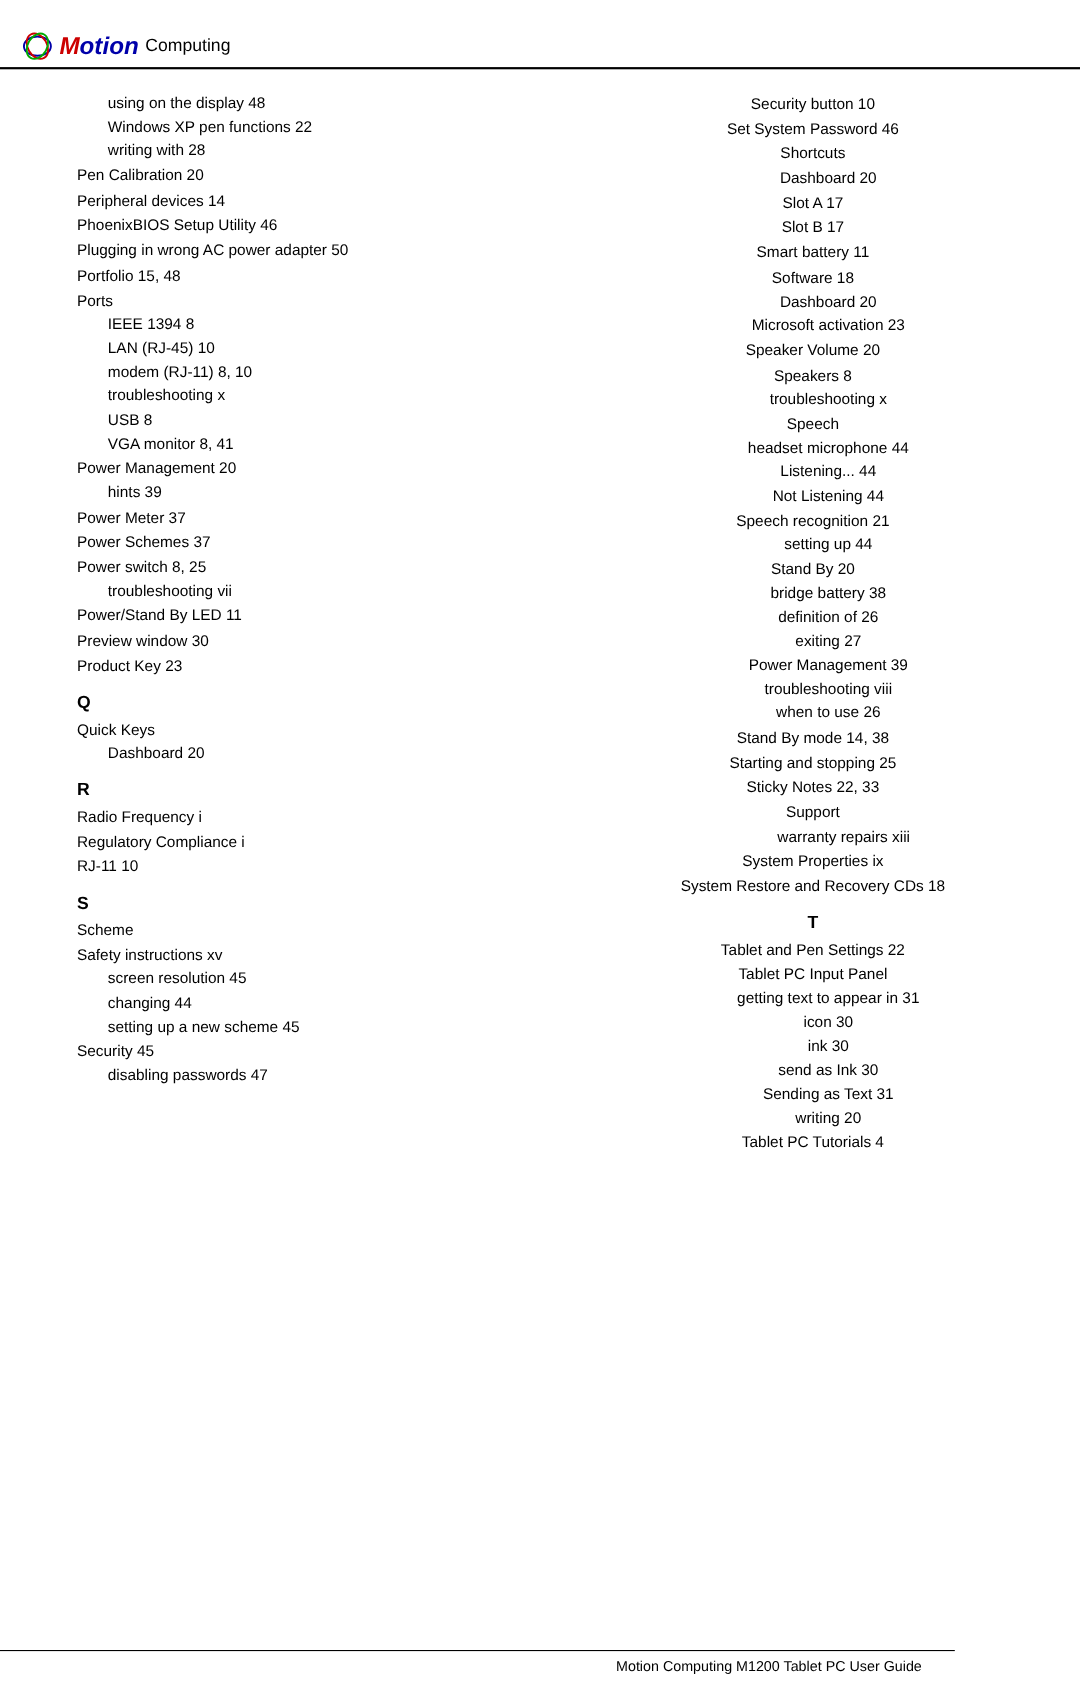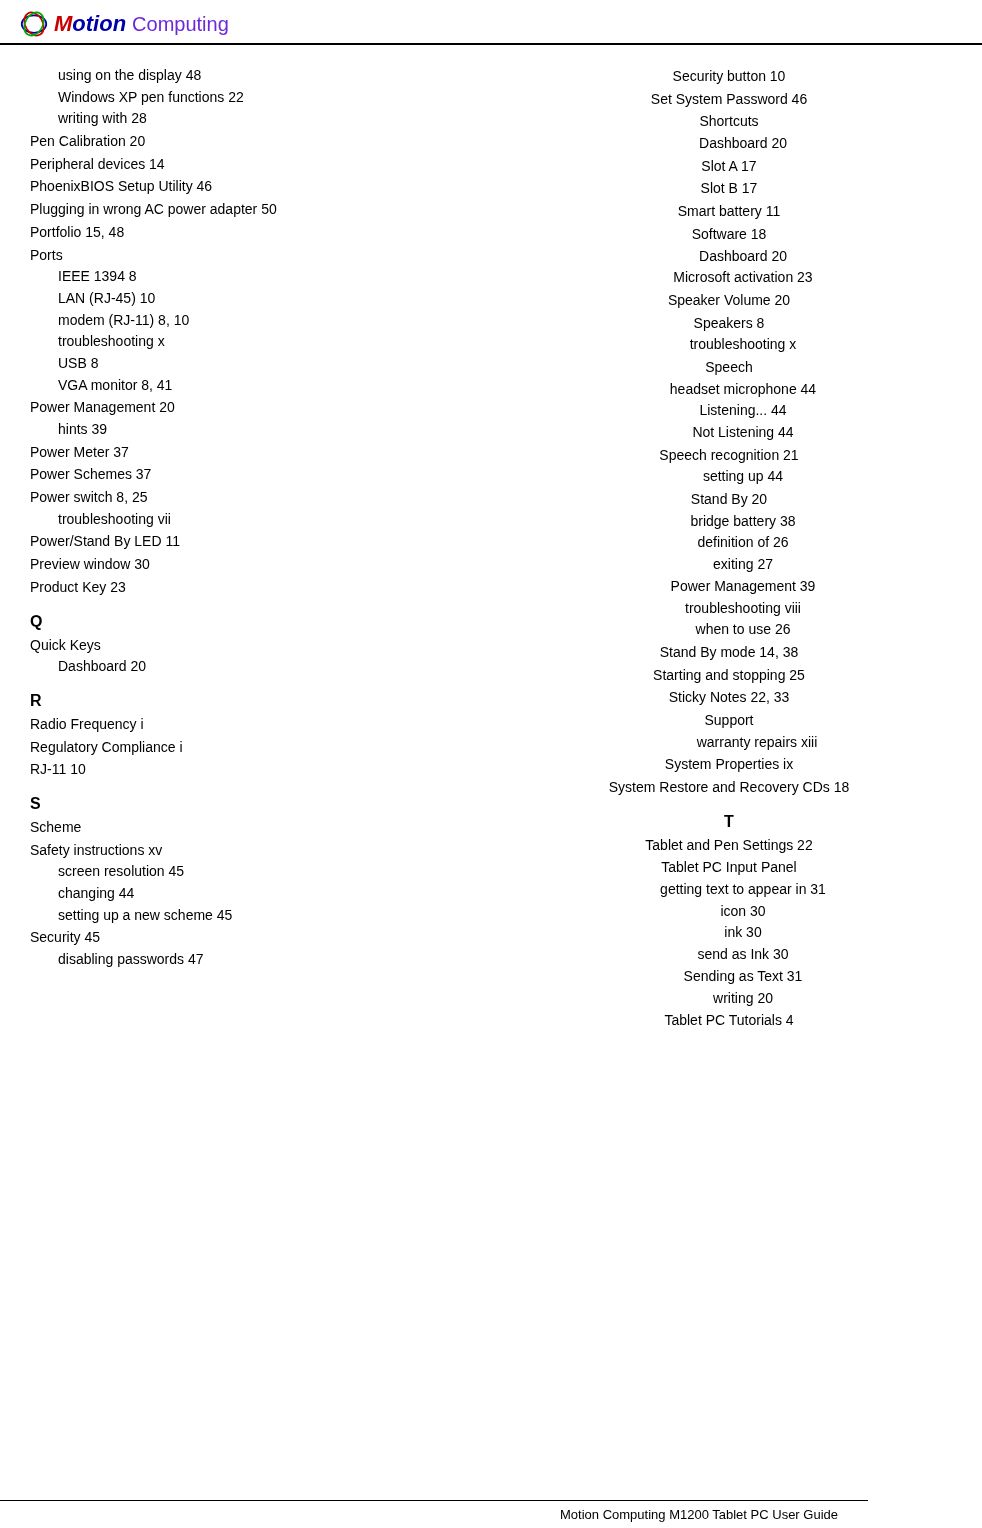--- a/index.html
+++ b/index.html
@@ -5,51 +5,52 @@
     * { margin: 0; padding: 0; box-sizing: border-box; }
     body {
       font-family: Arial, sans-serif;
       font-size: 14px;
       background: #fff;
       color: #000;
       width: 982px;
       min-height: 1528px;
     }
     .header {
-      padding: 10px 20px 5px 20px;
+      padding: 28px 20px 5px 20px;
       border-bottom: 2px solid #000;
       display: flex;
       align-items: center;
     }
     .logo-area {
       display: flex;
       align-items: center;
       gap: 2px;
     }
     .logo-motion {
       font-size: 22px;
       font-style: italic;
       font-weight: bold;
     }
     .logo-motion .m { color: #c00; }
     .logo-motion .otion { color: #00a; }
     .logo-computing {
-      font-size: 20px;
-      color: #6d28d9;
+      font-size: 16px;
+      color: #000000;
       margin-left: 4px;
     }
     .logo-icon {
       width: 28px;
       height: 28px;
       margin-right: 4px;
     }
     .content {
       padding: 20px 30px 60px 30px;
       display: flex;
       gap: 0;
+      margin-left: 40px;
     }
     .col {
       flex: 1;
       padding-right: 20px;
     }
     .col-right {
       flex: 1;
       padding-left: 10px;
       text-align: center;
     }

